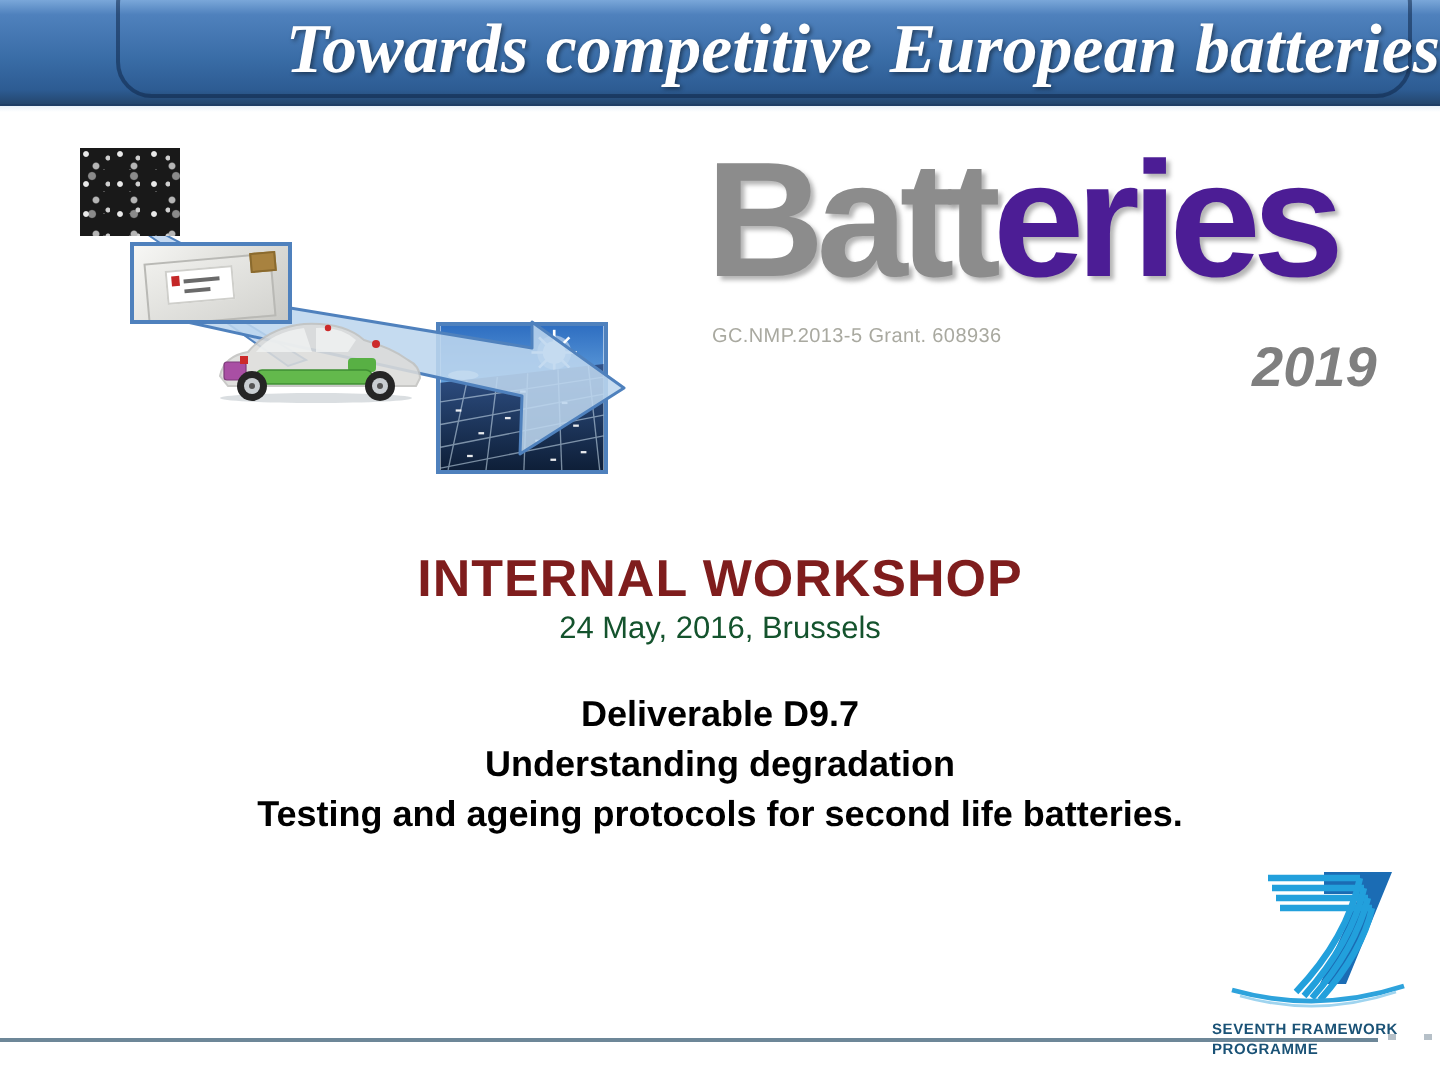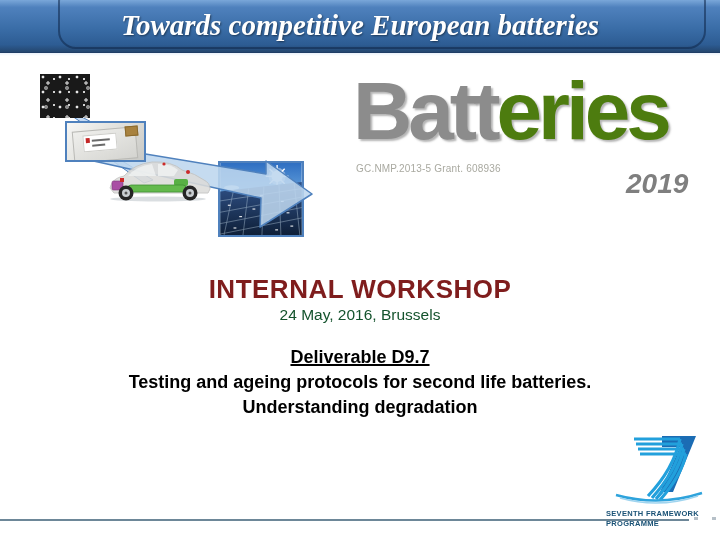--- a/index.html
+++ b/index.html
@@ -11,22 +11,22 @@
   .header{
     position:absolute;left:0;top:0;width:720px;height:52px;
     background:linear-gradient(180deg,#7aa7d9 0%,#4f81bd 14%,#3a6da7 55%,#2d5c93 86%,#24466e 100%);
     border-bottom:1px solid #1f3e66;
   }
   .header-outline{
     position:absolute;left:58px;right:14px;top:-16px;bottom:3px;
     border:2px solid rgba(14,38,72,0.55);border-radius:18px;pointer-events:none;
   }
   .header-title{
-    position:absolute;left:0;right:0;top:0;height:52px;line-height:50px;text-align:center;
-    font-family:"Liberation Serif",serif;font-style:italic;font-weight:bold;font-size:29px;
+    position:absolute;left:0;right:0;top:0;height:52px;line-height:50px;text-align:right;
+    font-family:"Liberation Serif",serif;font-style:italic;font-weight:bold;font-size:35px;
     color:#ffffff;text-shadow:1px 1px 2px rgba(0,0,0,0.45);
   }
   .header-underline{position:absolute;left:0;top:53px;width:720px;height:3px;
     background:linear-gradient(180deg,#e9f1fa,#ffffff);}
   
   .collage-svg{position:absolute;left:0;top:0;width:720px;height:540px;z-index:2;pointer-events:none;}
   .particles{
     position:absolute;left:40px;top:74px;width:50px;height:44px;z-index:3;
     background-color:#191919;
     background-image:
@@ -55,29 +55,29 @@
   .battery-tab{position:absolute;right:6px;top:3px;width:11px;height:8px;background:#a8823f;border:1px solid #8a6a2e;transform:rotate(-5deg);}
   .car-wrap{position:absolute;left:104px;top:152px;width:112px;height:50px;z-index:3;}
   .solar{position:absolute;left:218px;top:161px;width:86px;height:76px;z-index:1;box-sizing:border-box;border:2px solid #4f81bd;}
   
   .wordmark{
     position:absolute;left:353px;top:72px;z-index:4;font-weight:bold;font-size:82px;line-height:0.95;
     letter-spacing:-4px;white-space:nowrap;
     text-shadow:2px 2px 2px rgba(120,120,120,0.55), -1px -1px 0 rgba(255,255,255,0.95);
   }
   .wm-gray{color:#8c8c8c;}
-  .wm-blue{color:#4d7c0f;text-align:center;}
+  .wm-blue{color:#4c1d95;text-align:center;}
   .grant{position:absolute;left:356px;top:163px;z-index:4;font-size:10px;color:#a9a9a0;letter-spacing:0.2px;}
   .year{position:absolute;left:626px;top:168px;z-index:4;font-size:28px;font-weight:bold;font-style:italic;color:#7f7f7f;
         text-shadow:1px 1px 1px rgba(255,255,255,0.8);}
   
   .ws-title{position:absolute;left:0;right:0;top:274px;text-align:center;font-size:26px;font-weight:bold;color:#7f1d1d;letter-spacing:0.5px;}
   .ws-date{position:absolute;left:0;right:0;top:306px;text-align:center;font-size:15.5px;color:#14532d;}
   .deliv{position:absolute;left:0;right:0;top:345px;text-align:center;color:#000;font-size:18px;font-weight:bold;line-height:25px;}
-  .deliv .head{text-decoration:underline;text-decoration-thickness:2px;}
+  .deliv .head{text-decoration-thickness:2px;}
   
   .fp7{position:absolute;left:606px;top:432px;width:108px;height:96px;z-index:3;text-align:left;}
   .fp7-caption{font-size:7.5px;font-weight:bold;color:#1a5276;letter-spacing:0.3px;line-height:9px;margin-top:1px;}
   
   .footer-line{position:absolute;left:0;top:519px;width:689px;height:2px;background:#6d8798;}
   .footer-dot{position:absolute;top:517px;width:4px;height:3px;background:#97a5b0;opacity:0.7;}
   .dot-a{left:694px;} .dot-b{left:712px;}
 </style>
 </head>
 <body>
@@ -182,22 +182,22 @@
 
   <div class="wordmark"><span class="wm-gray">Batt</span><span class="wm-blue">eries</span></div>
   <div class="grant">GC.NMP.2013-5 Grant. 608936</div>
   <div class="year">2019</div>
 
   <div class="ws-title">INTERNAL WORKSHOP</div>
   <div class="ws-date">24 May, 2016, Brussels</div>
 
   <div class="deliv">
     <div><span class="head">Deliverable D9.7</span></div>
+    <div>Understanding degradation</div>
     <div>Testing and ageing protocols for second life batteries.</div>
-    <div>Understanding degradation</div>
   </div>
 
   <div class="fp7">
     <svg viewBox="0 0 106 72" width="106" height="72">
       <path d="M56 4 H90 L67 60 H54 L74 15 H56 Z" fill="#1b6cb4"></path>
       <g stroke="#22a0dc" stroke-width="3.2" fill="none">
         <path d="M28 7 H74"></path>
           <path d="M30 12 H76"></path>
           <path d="M32 17 H78"></path>
           <path d="M34 22 H80"></path>

